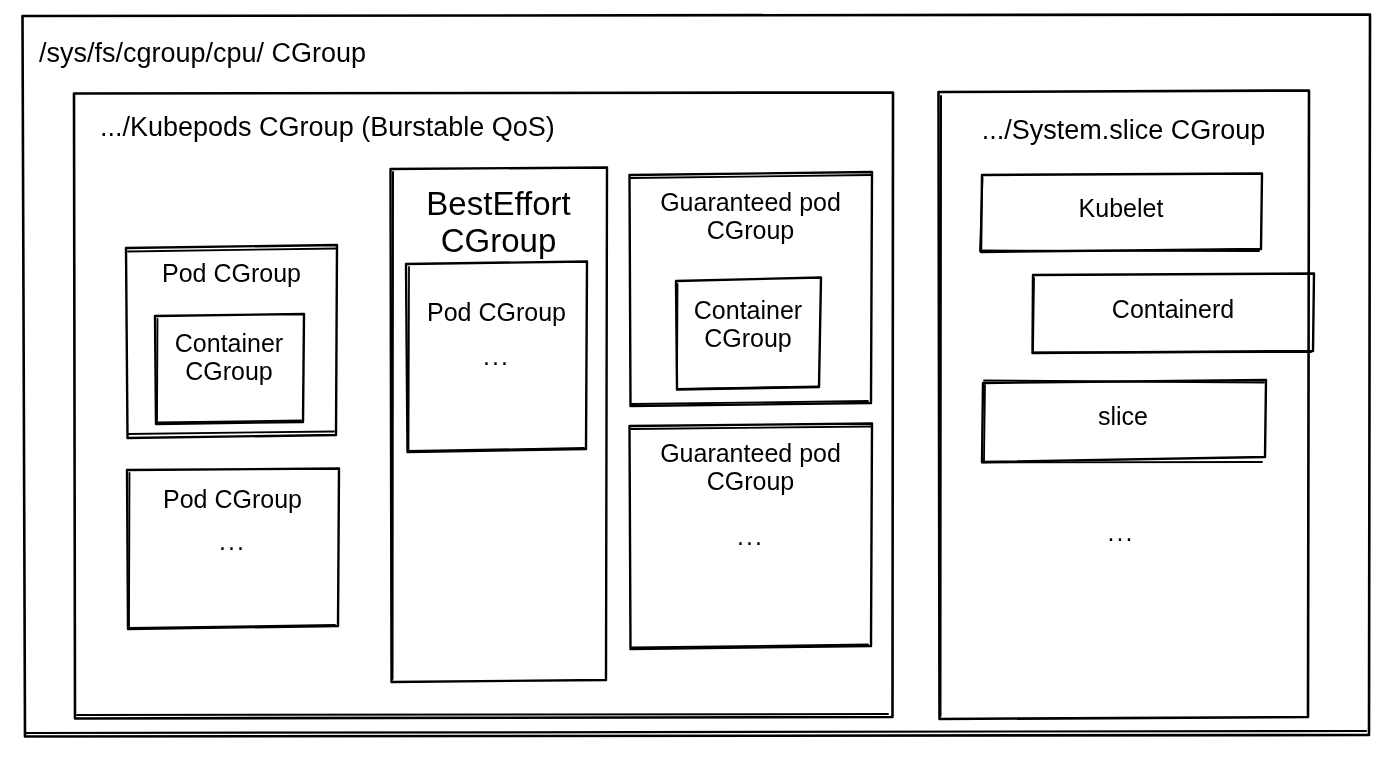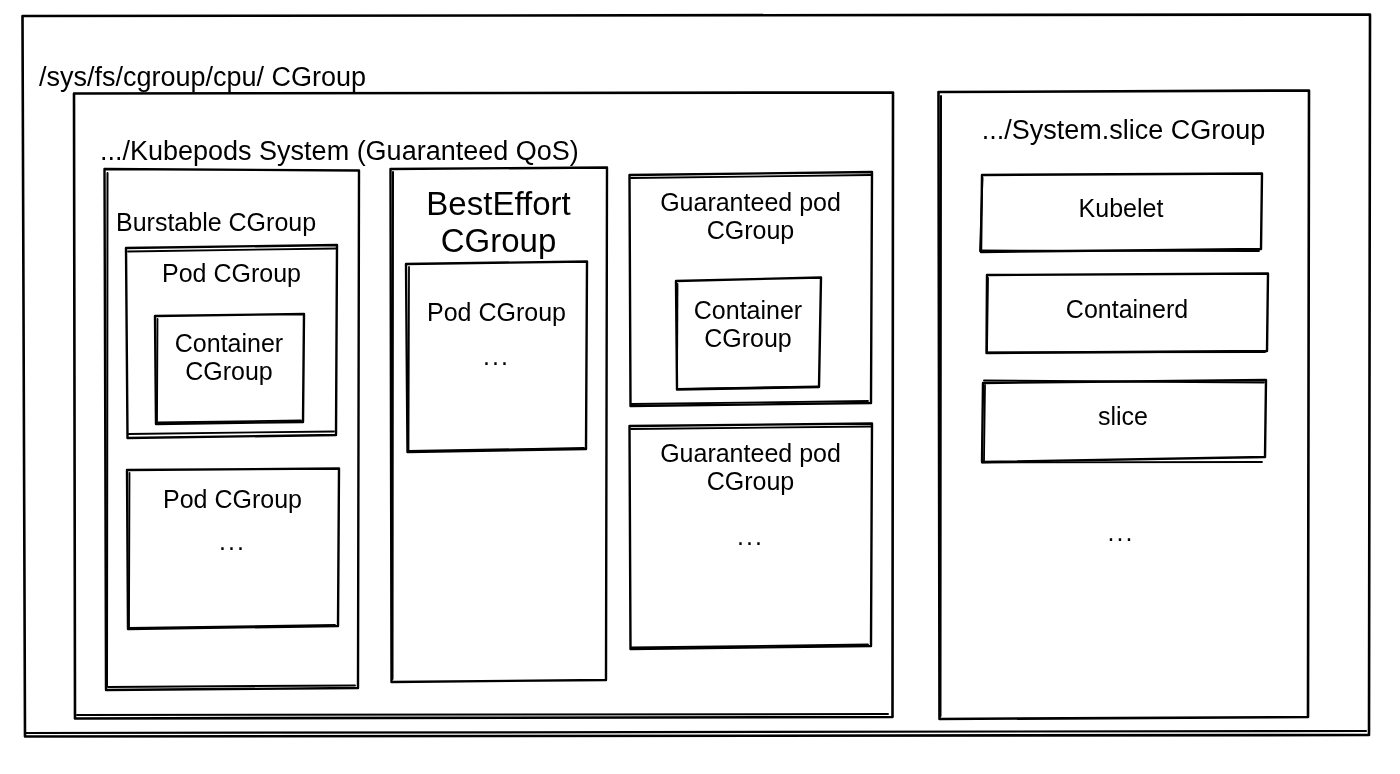--- a/index.html
+++ b/index.html
@@ -35,21 +35,20 @@
   }
   .lbl {
     position: absolute;
     color: #000000;
     line-height: 1.12;
     white-space: pre-line;
     pointer-events: none;
   }
   .lbl-left {
     text-align: left;
-    margin-top: 24px;
   }
   .lbl-center {
     text-align: center;
     width: 100%;
     left: 0;
   }
   .dots {
     position: absolute;
     text-align: center;
     width: 100%;
@@ -69,31 +68,23 @@
       <path d="M4,720 L1345,718" stroke-width="2.2"></path>
     </svg>
     <div class="lbl lbl-left" style="left:18px; top:25px; font-size:27px;">/sys/fs/cgroup/cpu/ CGroup</div>
   </div>
 
   <div class="box" style="left:72px; top:91px; width:823px; height:629px;">
     <svg viewBox="0 0 823 629" preserveAspectRatio="none">
       <path d="M2,2.5 L821,1.5 L820.5,626 L3,627.5 Z" stroke-width="2.6"></path>
       <path d="M5,624 L816,623" stroke-width="2"></path>
     </svg>
-    <div class="lbl lbl-left" style="left:28px; top:21px; font-size:27px;">.../Kubepods System (Guaranteed QoS)</div>
-  </div>
-
-  <div class="box" style="left:102px; top:167px; width:259px; height:525px;">
-    <svg viewBox="0 0 259 525" preserveAspectRatio="none">
-      <path d="M2.5,2 L257,3.5 L256,521 L4,523 Z" stroke-width="2.4"></path>
-      <path d="M5.5,6 L5,519" stroke-width="2"></path>
-      <path d="M6,520 L253,518.5" stroke-width="2"></path>
-    </svg>
-    <div class="lbl lbl-left" style="left:14px; top:17px; font-size:25px;">Burstable CGroup</div>
-  </div>
+    <div class="lbl lbl-left" style="left:28px; top:21px; font-size:27px;">.../Kubepods CGroup (Burstable QoS)</div>
+  </div>
+
 
   <div class="box" style="left:124px; top:243px; width:215px; height:197px;">
     <svg viewBox="0 0 215 197" preserveAspectRatio="none">
       <path d="M2,5 L213,2 L212,192 L3.5,195 Z" stroke-width="2.4"></path>
       <path d="M4,8.5 L212.5,5.5" stroke-width="1.8"></path>
       <path d="M4.5,191 L210,188.5" stroke-width="1.8"></path>
     </svg>
     <div class="lbl lbl-center" style="top:16px; font-size:25px;">Pod CGroup</div>
   </div>
 
@@ -177,21 +168,21 @@
 
   <div class="box" style="left:978px; top:172px; width:286px; height:82px;">
     <svg viewBox="0 0 286 82" preserveAspectRatio="none">
       <path d="M4,3 L284,1.5 L283,77 L3,80 Z" stroke-width="2.4"></path>
       <path d="M4.5,6 L2,79" stroke-width="1.8"></path>
       <path d="M3,78.5 L281,79" stroke-width="1.8"></path>
     </svg>
     <div class="lbl lbl-center" style="top:22px; font-size:25px;">Kubelet</div>
   </div>
 
-  <div class="box" style="left:984px; top:272px; width:286px; height:84px;">
+  <div class="box" style="left:1030px; top:272px; width:286px; height:84px;">
     <svg viewBox="0 0 286 84" preserveAspectRatio="none">
       <path d="M3,3 L284,1.5 L283,79 L2.5,81 Z" stroke-width="2.4"></path>
       <path d="M4,6 L3,80" stroke-width="1.8"></path>
       <path d="M3,80.5 L281,80" stroke-width="1.8"></path>
     </svg>
     <div class="lbl lbl-center" style="top:23px; font-size:25px;">Containerd</div>
   </div>
 
   <div class="box" style="left:978px; top:378px; width:290px; height:87px;">
     <svg viewBox="0 0 290 87" preserveAspectRatio="none">

